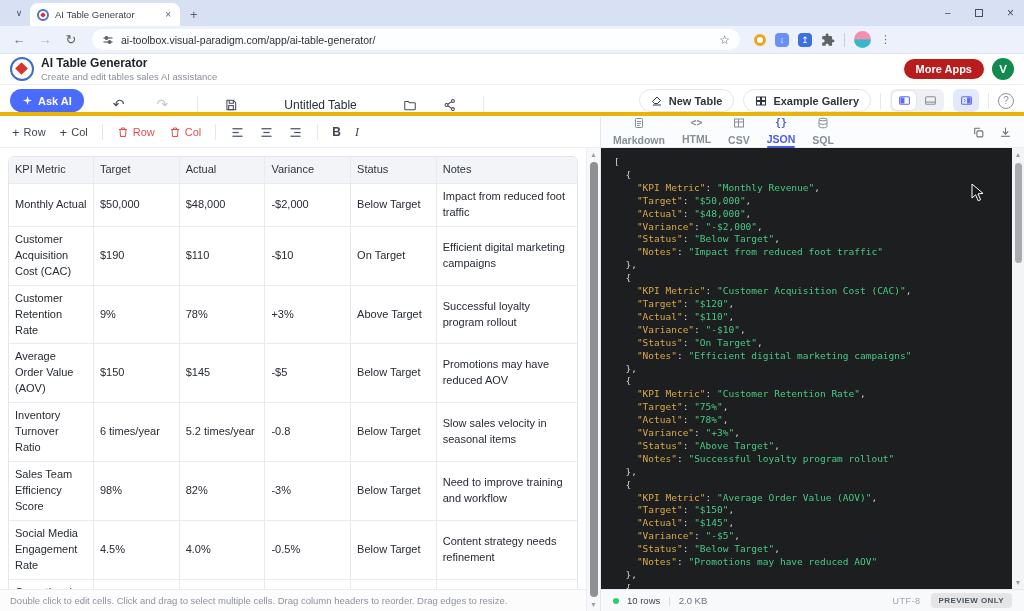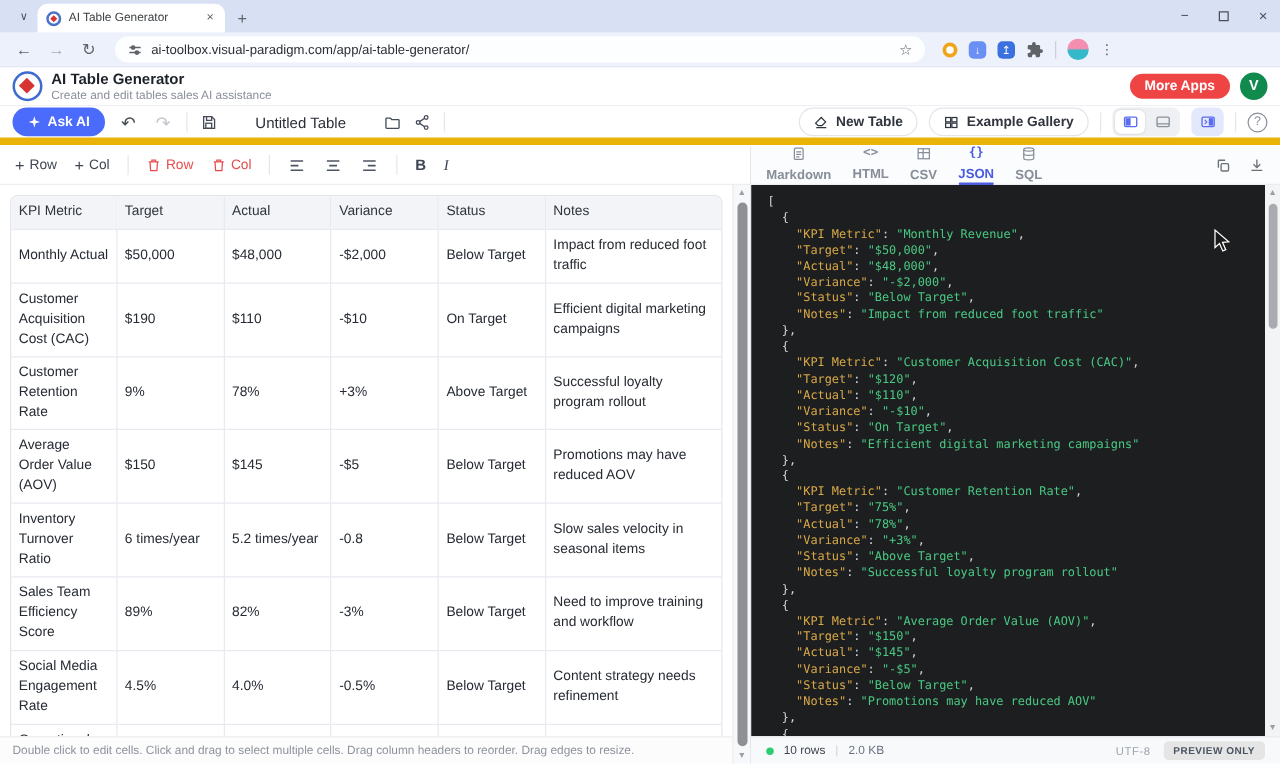--- a/index.html
+++ b/index.html
@@ -37,25 +37,25 @@
   .chrome-avatar { width:17px; height:17px; border-radius:50%; background:linear-gradient(180deg,#f48fb1 45%,#35b8c9 55%); }
   .kebab { font-size:11px; color:#5f6368; letter-spacing:0; }
 
   
   .appheader { height:31px; background:#fff; display:flex; align-items:center; padding:0 10px; border-bottom:1px solid #eef0f4; }
   .vp-logo { width:24px; height:24px; border-radius:50%; border:2.5px solid #3d6bd0; position:relative; background:#fff; margin-right:7px; flex:none; }
   .vp-logo::after { content:""; position:absolute; left:5px; top:5px; width:9px; height:9px; background:#d63333; transform:rotate(45deg); }
   .ah-title { font-size:12px; font-weight:bold; color:#1d2129; line-height:1.2; }
   .ah-sub { font-size:9.5px; color:#8a8f99; line-height:1.2; }
   .ah-right { margin-left:auto; display:flex; align-items:center; gap:8px; }
-  .more-apps { background:#ef4444; color:#fff; font-size:11px; font-weight:bold; border:none; border-radius:12px; padding:4px 12px; }
+  .more-apps { background:#b91c1c; color:#fff; font-size:11px; font-weight:bold; border:none; border-radius:12px; padding:4px 12px; }
   .user-avatar { width:22px; height:22px; border-radius:50%; background:#118a4e; color:#fff; font-size:11.5px; font-weight:bold; display:flex; align-items:center; justify-content:center; }
 
   
-  .maintoolbar { height:31px; background:#fff; display:flex; align-items:center; padding:0 10px; border-bottom:6px solid #eab308; gap:10px; }
+  .maintoolbar { height:31px; background:#fff; display:flex; align-items:flex-end; padding:0 10px; border-bottom:4px solid #eab308; gap:26px; }
   .ask-ai { background:#4a6bfb; color:#fff; border:none; border-radius:13px; height:23px; padding:0 12px; font-size:11px; font-weight:bold; display:flex; align-items:center; gap:5px; }
   .ico { width:14px; height:14px; flex:none; }
   .tb-ic { color:#454b56; font-size:14px; padding:0 3px; }
   .tb-ic.disabled { color:#c2c6ce; }
   .v-div { width:1px; height:16px; background:#e5e7ec; }
   .doc-title { font-size:12px; font-weight:normal; color:#2a2e37; margin:0 20px; }
   .mt-right { margin-left:auto; display:flex; align-items:center; gap:9px; }
   .pill-btn { background:#fff; border:1px solid #e2e5ea; border-radius:13px; height:23px; padding:0 11px; font-size:11px; font-weight:bold; color:#2f343d; display:flex; align-items:center; gap:6px; }
   .seg { background:#eef0f3; border-radius:6px; display:flex; padding:2px; gap:2px; }
   .seg-btn { width:24px; height:19px; border-radius:5px; display:flex; align-items:center; justify-content:center; }
@@ -359,21 +359,21 @@
               <tr>
                 <td>Inventory Turnover Ratio</td>
                 <td>6 times/year</td>
                 <td>5.2 times/year</td>
                 <td>-0.8</td>
                 <td>Below Target</td>
                 <td>Slow sales velocity in seasonal items</td>
               </tr>
               <tr>
                 <td>Sales Team Efficiency Score</td>
-                <td>89%</td>
+                <td>98%</td>
                 <td>82%</td>
                 <td>-3%</td>
                 <td>Below Target</td>
                 <td>Need to improve training and workflow</td>
               </tr>
               <tr>
                 <td>Social Media Engagement Rate</td>
                 <td>4.5%</td>
                 <td>4.0%</td>
                 <td>-0.5%</td>

